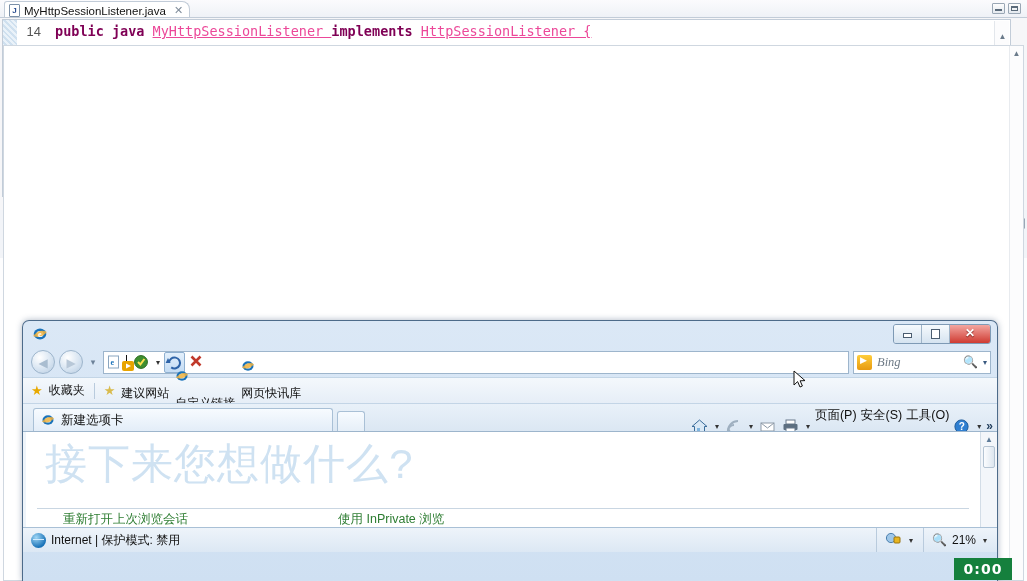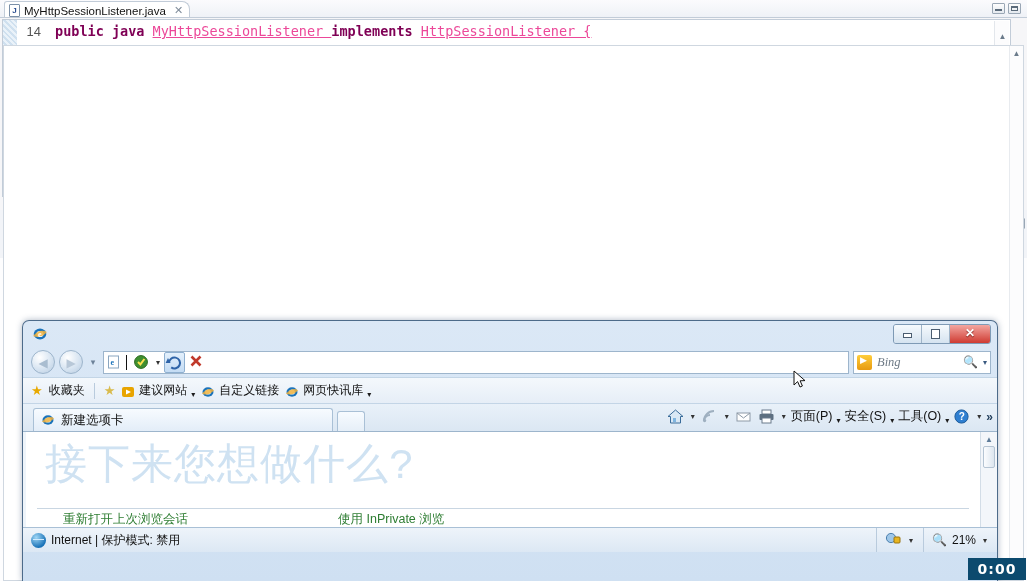--- a/index.html
+++ b/index.html
@@ -131,21 +131,21 @@
   .sb-prov { width:15px; height:15px; background:linear-gradient(#ffcd3a,#e79a10);
              border-radius:2px; position:relative; flex:0 0 auto;}
   .sb-prov::after{ content:"▶"; position:absolute; left:3px; top:0px; font-size:9px; color:#fff; }
   .sb-text { flex:1; font-size:12.5px; color:#6e7a86; font-style:italic; font-family:"Liberation Serif", serif; }
   .sb-mag { font-size:12px; color:#3a5a80; }
   .sb-caret { font-size:8px; color:#3a5a80; }
 
   .ie-favbar { position:relative; height:26px; background:linear-gradient(#f4f8fc,#e6eef7);
                border-top:1px solid #c3d5e6; display:flex; align-items:center; gap:6px; padding-left:8px;
                font-size:12px; color:#111; }
-  .favitem { display:flex; align-items:flex-end; gap:4px; white-space:nowrap; }
+  .favitem { display:flex; align-items:flex-start; gap:12px; white-space:nowrap;flex-direction:column; }
   .fav-sep { width:1px; height:16px; background:#b9cbdd; margin:0 3px; }
   .star { color:#e8a900; font-size:13px; }
   .star.g { color:#d9bb4d; }
   .iegl { width:14px; height:14px; position:relative; display:inline-block; }
   .dncaret { font-size:8px; color:#1b1b1b; }
 
   .ie-tabrow { position:relative; height:28px; background:linear-gradient(#e9f1f9,#dbe7f3);
                border-top:1px solid #c3d5e6; display:flex; align-items:flex-end; padding-left:10px; }
   .ie-tab { width:300px; height:23px; background:linear-gradient(#f7fbff,#e3edf8);
             border:1px solid #a9c0d6; border-bottom:none; border-radius:3px 3px 0 0;
@@ -175,22 +175,22 @@
   .ie-status { position:relative; height:25px; background:linear-gradient(#eef4fa,#dce8f4);
                border-top:1px solid #a9c0d6; display:flex; align-items:center; font-size:12px; color:#111; }
   .st-cell { display:flex; align-items:center; gap:5px; padding:0 8px; height:100%;
              border-right:1px solid #b9cbdd; white-space:nowrap; }
   .st-cell.grow { flex:1; border-right:1px solid #b9cbdd; }
   .globe { width:15px; height:15px; border-radius:50%;
            background:radial-gradient(circle at 35% 30%, #9fd6f5, #1a73b8 70%); position:relative; }
   .globe::after{content:"";position:absolute;left:2px;right:2px;top:6px;height:1px;background:#cfeaff;}
   .zoom-mag { color:#2a62a8; font-size:12px; }
 
-  .timer-badge { position:absolute; right:1px; bottom:1px; width:58px; height:22px;
-                 background:#0c4a6e; color:#fff; font-size:14px; font-weight:bold;
+  .timer-badge { position:absolute; right:15px; bottom:1px; width:58px; height:22px;
+                 background:#15803d; color:#fff; font-size:14px; font-weight:bold;
                  display:flex; align-items:center; justify-content:center;
                  font-family:"DejaVu Sans", sans-serif; letter-spacing:1px;margin-left:28px; }
 
   .mouse-cursor { position:absolute; left:793px; top:370px; width:14px; height:20px; }
 </style>
 </head>
 <body>
 
 <div id="root">
 

